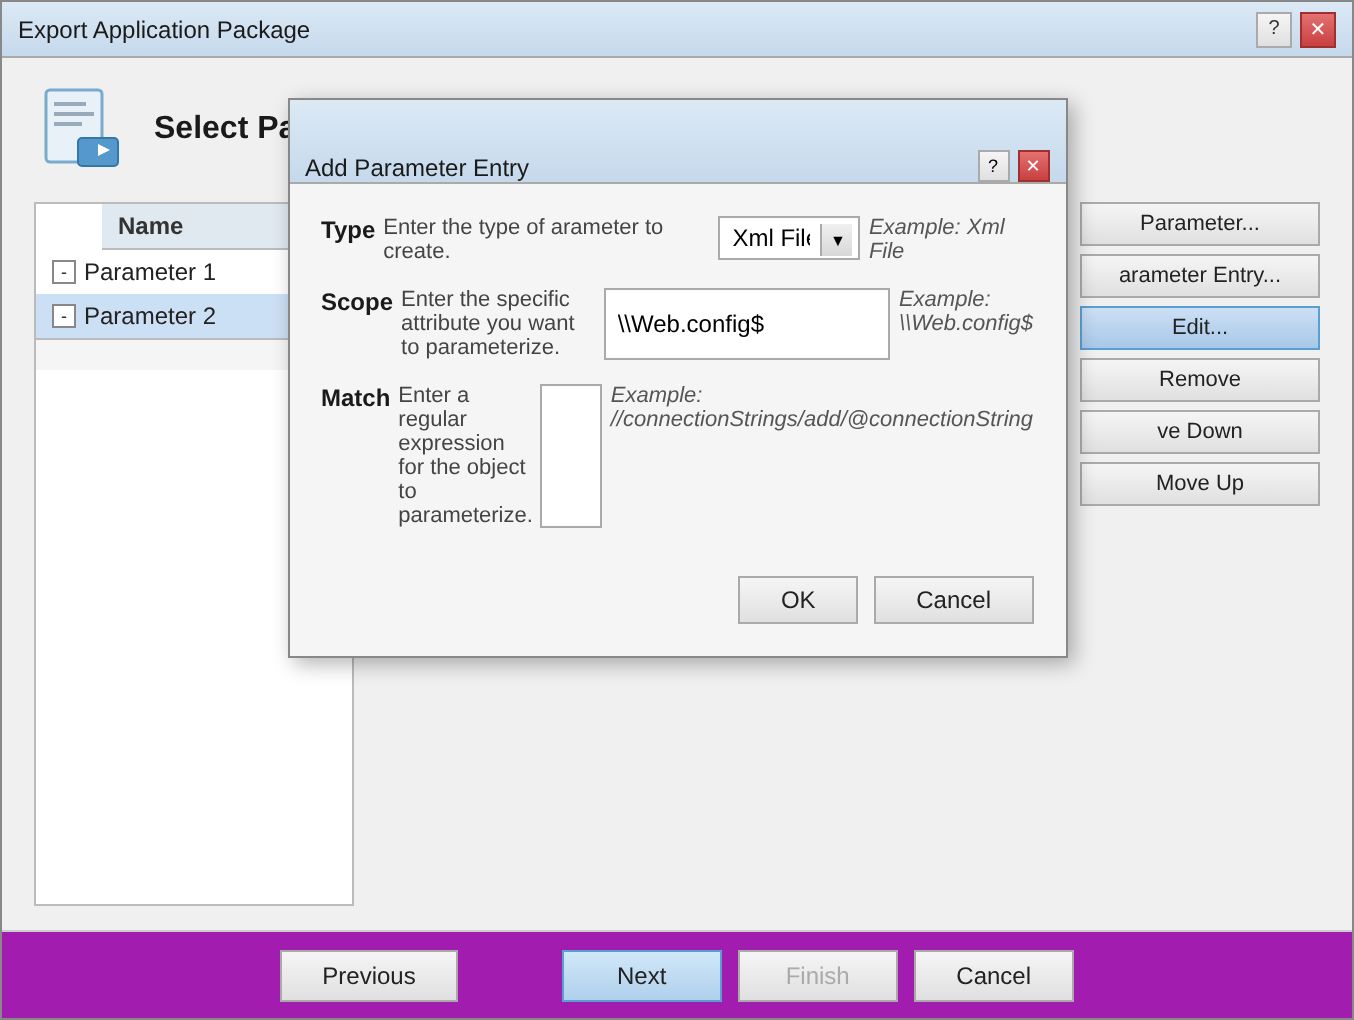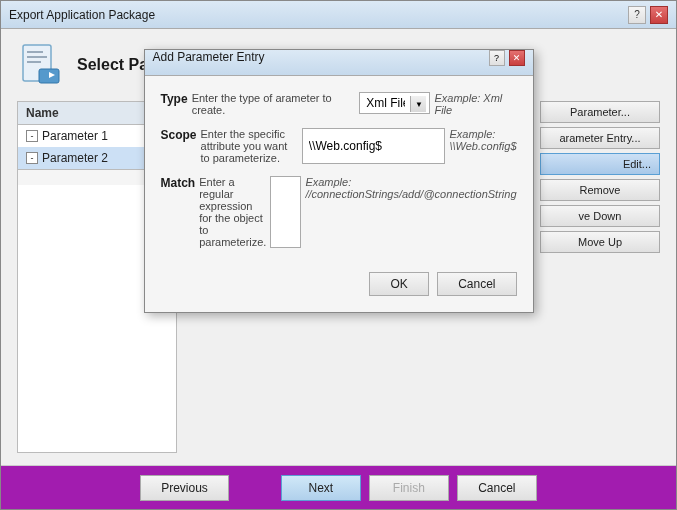--- a/index.html
+++ b/index.html
@@ -102,20 +102,21 @@
       background: white;
       overflow-y: auto;
     }
 
     .left-panel-header {
       background: #e0e8f0;
       padding: 4px 8px;
       border-bottom: 1px solid #bbb;
       font-weight: bold;
       color: #333;
+      margin-left: 33px;
     }
 
     .list-item {
       display: flex;
       align-items: center;
       padding: 4px 8px;
       cursor: pointer;
       color: #222;
       gap: 4px;
     }
@@ -152,21 +153,20 @@
       color: #222;
       text-align: center;
       white-space: nowrap;
       overflow: hidden;
       text-overflow: ellipsis;
     }
 
     .right-btn.highlighted {
       background: linear-gradient(to bottom, #cce0f5, #a8c8e8);
       border-color: #5a9fd4;
-      text-align: right;
     }
 
     
     .bottom-bar {
       height: 44px;
       display: flex;
       align-items: center;
       justify-content: center;
       gap: 8px;
       border-top: 1px solid #ccc;
@@ -220,23 +220,23 @@
       width: 390px;
       background: #f5f5f5;
       border: 1px solid #888;
       box-shadow: 3px 3px 10px rgba(0,0,0,0.3);
       display: flex;
       flex-direction: column;
     }
 
     .modal-titlebar {
       background: linear-gradient(to bottom, #dce9f5, #c5d9ec);
-      height: 26px;
-      display: flex;
-      align-items: flex-start;
+      height: 42px;
+      display: flex;
+      align-items: flex-end;
       padding: 0 8px;
       justify-content: space-between;
       border-bottom: 1px solid #aaa;
     }
 
     .modal-title {
       font-size: 12px;
       color: #1a1a1a;
     }
 

